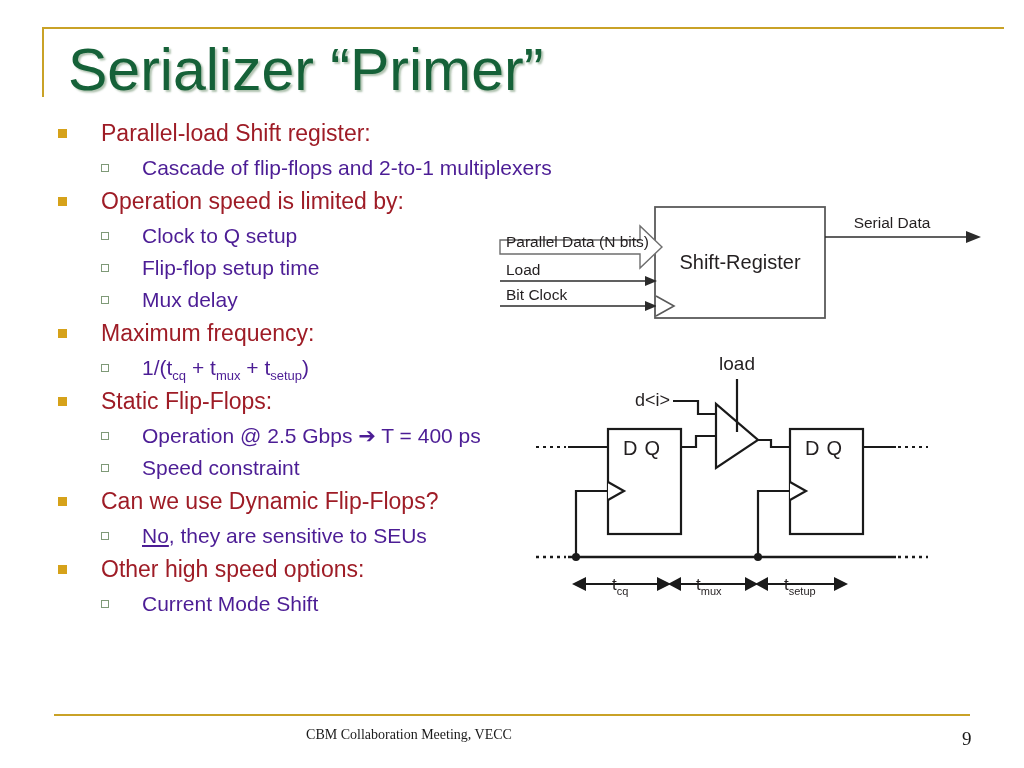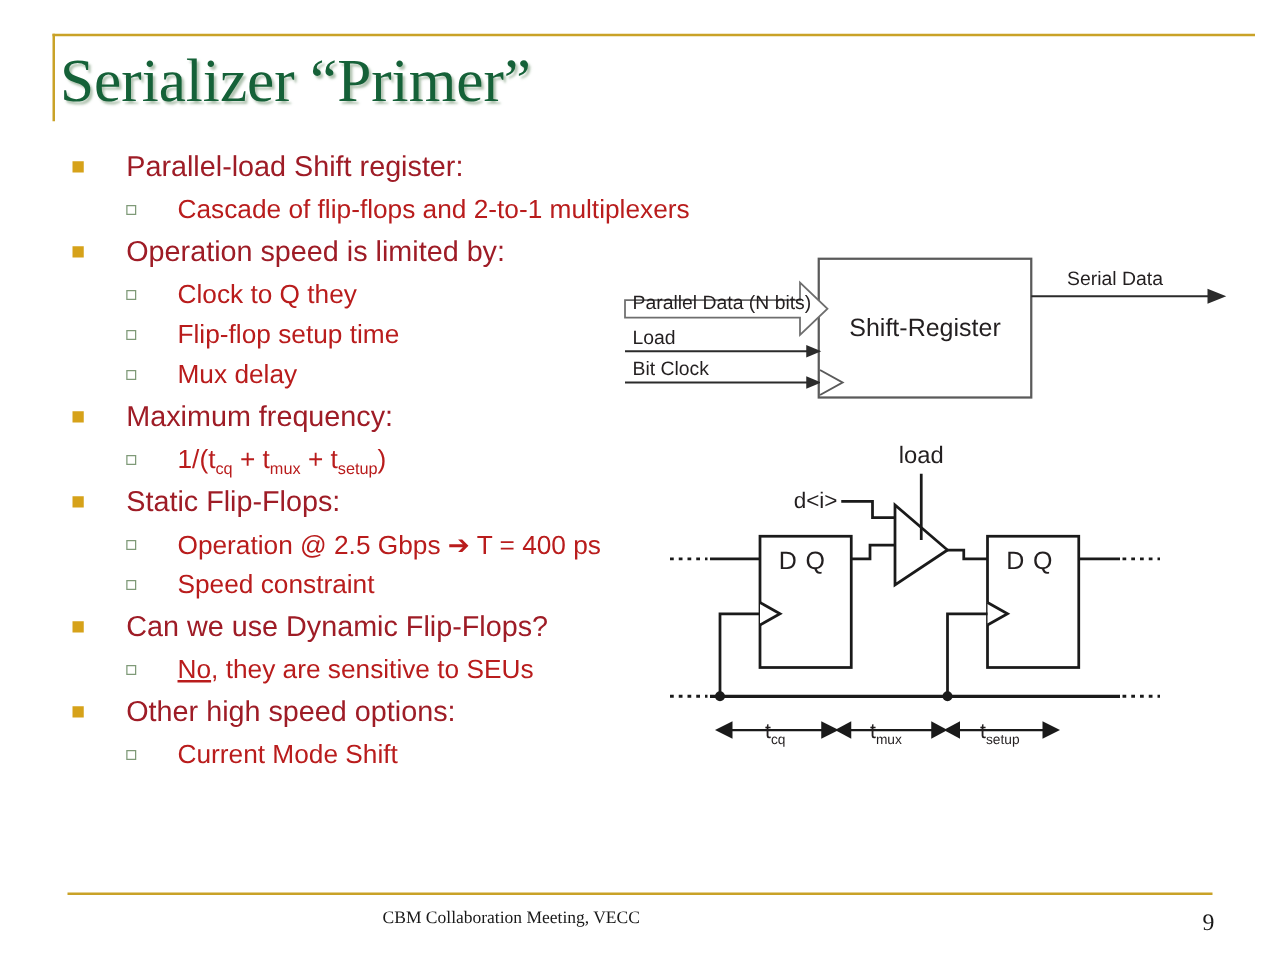--- a/index.html
+++ b/index.html
@@ -39,24 +39,24 @@
     left: 54px;
     top: 714px;
     width: 916px;
     height: 2px;
     background: #c9a227;
   }
 
   
   #title {
     position: absolute;
-    left: 48px;
+    left: 68px;
     top: 36px;
-    font-family: Liberation Serif, serif;
-    font-size: 49px;
+    font-family: Liberation Sans, sans-serif;
+    font-size: 59px;
     color: #156138;
     letter-spacing: 0px;
     white-space: nowrap;
     text-shadow: 2px 2px 2px rgba(150,175,150,0.75);
   }
 
   
   #bullets {
     position: absolute;
     left: 58px;
@@ -94,21 +94,21 @@
   .pad2 { width: 33px; flex: none; }
   .indent2 { width: 43px; flex: none; }
 
   .t1 {
     color: #9e1c26;
     font-size: 23px;
     line-height: 30px;
     white-space: nowrap;
   }
   .t2 {
-    color: #b91c1c;
+    color: #4c1d95;
     font-size: 21px;
     line-height: 28px;
     white-space: nowrap;
   }
   .t2 sub {
     font-size: 0.62em;
     line-height: 0;
   }
   .u { text-decoration: underline; }
   .arrow-glyph {
@@ -192,21 +192,21 @@
     <div class="row lvl1">
       <div class="mark1"></div>
       <div class="pad1"></div>
       <div class="t1">Operation speed is limited by:</div>
     </div>
 
     <div class="row lvl2">
       <div class="indent2"></div>
       <div class="mark2"></div>
       <div class="pad2"></div>
-      <div class="t2">Clock to Q they</div>
+      <div class="t2">Clock to Q setup</div>
     </div>
 
     <div class="row lvl2">
       <div class="indent2"></div>
       <div class="mark2"></div>
       <div class="pad2"></div>
       <div class="t2">Flip-flop setup time</div>
     </div>
 
     <div class="row lvl2">

